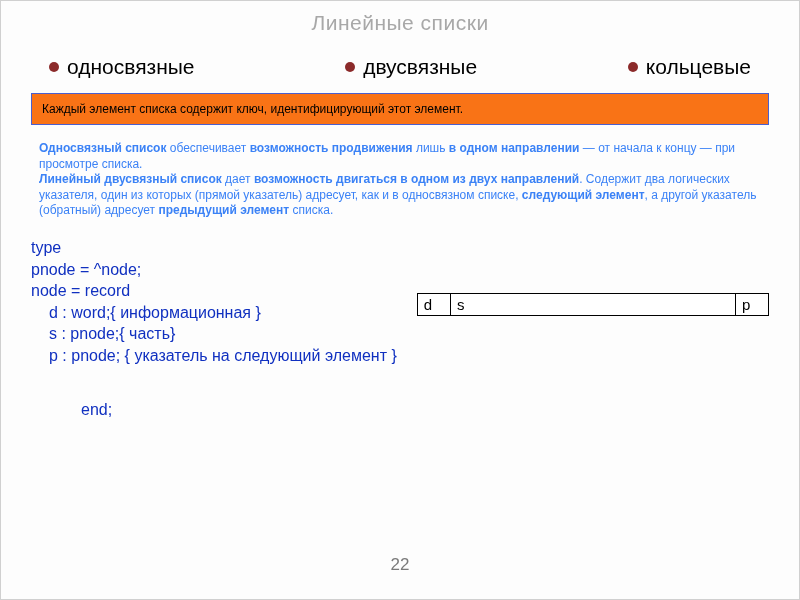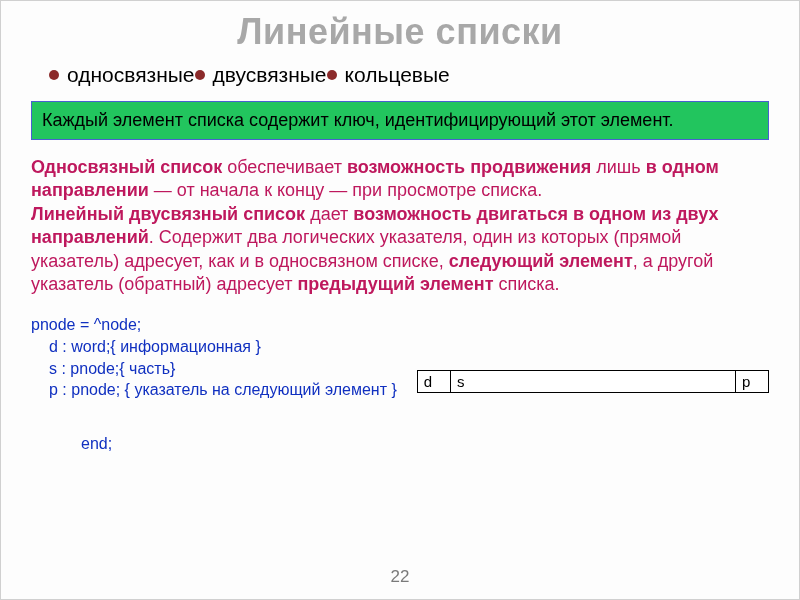--- a/index.html
+++ b/index.html
@@ -9,28 +9,29 @@
     background: #fdfdfd;
     font-family: Arial, sans-serif;
     position: relative;
     border: 1px solid #d0d0d0;
   }
   .slide {
     padding: 10px 30px 10px 30px;
   }
   .title {
     color: #a8a8a8;
-    font-size: 36px;
+    font-size: 21px;
     text-align: center;
-    font-weight: 700;
-    margin-bottom: 10px;
+    font-weight: 400;
+    margin-bottom: 20px;
     letter-spacing: 0.5px;
   }
   .bullets {
     display: flex;
+    justify-content: space-between;
     padding: 0 18px 0 18px;
     margin-bottom: 14px;
   }
   .bullet-item {
     display: flex;
     align-items: center;
     gap: 8px;
   }
   .bullet-dot {
     width: 10px;
@@ -39,30 +40,31 @@
     border-radius: 50%;
     flex-shrink: 0;
   }
   .bullet-text {
     font-size: 21px;
     color: #000;
   }
   .key-box {
     border: 1px solid #4a5fd0;
     padding: 8px 10px;
-    font-size: 18px;
+    font-size: 12px;
     color: #000;
     margin-bottom: 16px;
-    background: #22c55e;
+    background: #f97316;
   }
   .description {
-    font-size: 18px;
-    color: #be185d;
+    font-size: 12px;
+    color: #3b82f6;
     line-height: 1.3;
     margin-bottom: 18px;
+    margin-left: 8px;
   }
   .description strong { font-weight: bold; }
   .code-block {
     font-size: 16px;
     color: #1030c0;
     line-height: 1.35;
     font-family: Arial, sans-serif;
   }
   .indent-1 { padding-left: 18px; }
   .indent-2 { padding-left: 50px; margin-top: 32px; }
@@ -81,21 +83,21 @@
     font-size: 15px;
     padding: 2px 6px;
     height: 22px;
     background: #fff;
   }
   .cell-d { width: 36px; }
   .cell-s { width: 350px; }
   .cell-p { width: 36px; }
   .page-num {
     position: absolute;
-    bottom: 12px;
+    bottom: 24px;
     left: 50%;
     transform: translateX(-50%);
     font-size: 17px;
     color: #7a7a7a;
   }
 </style>
 </head>
 <body>
 
 <div class="slide">
@@ -118,21 +120,23 @@
 
   <div class="key-box">Каждый элемент списка содержит ключ, идентифицирующий этот элемент.</div>
 
   <div class="description">
     <strong>Односвязный список</strong><span> обеспечивает </span><strong>возможность продвижения</strong><span> лишь </span><strong>в одном направлении</strong><span> — от начала к концу — при просмотре списка.</span><br>
     <strong>Линейный двусвязный список</strong><span> дает </span><strong>возможность двигаться в одном из двух направлений</strong><span>. Содержит два логических указателя, один из которых (прямой указатель) адресует, как и в односвязном списке, </span><strong>следующий элемент</strong><span>, а другой указатель (обратный) адресует </span><strong>предыдущий элемент</strong><span> списка.</span>
   </div>
 
   <div class="bottom-row">
     <div class="code-block">
+      <div>type</div>
       <div>pnode =  ^node;</div>
+      <div>node = record</div>
       <div class="indent-1">d : word;{ информационная }</div>
       <div class="indent-1">s : pnode;{ часть}</div>
       <div class="indent-1">p : pnode; { указатель на следующий элемент }</div>
       <div class="indent-2">end;</div>
     </div>
     <table class="node-table">
       <tbody>
           <tr>
         <td class="cell-d">d</td>
         <td class="cell-s">s</td>

